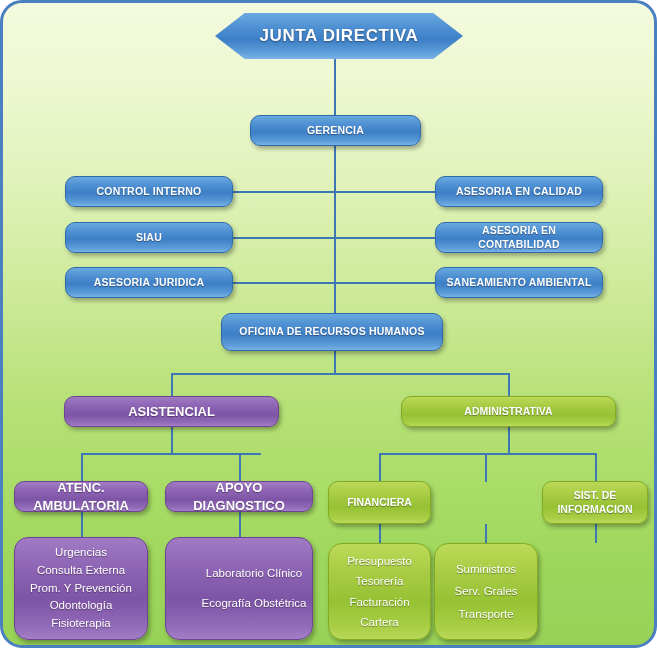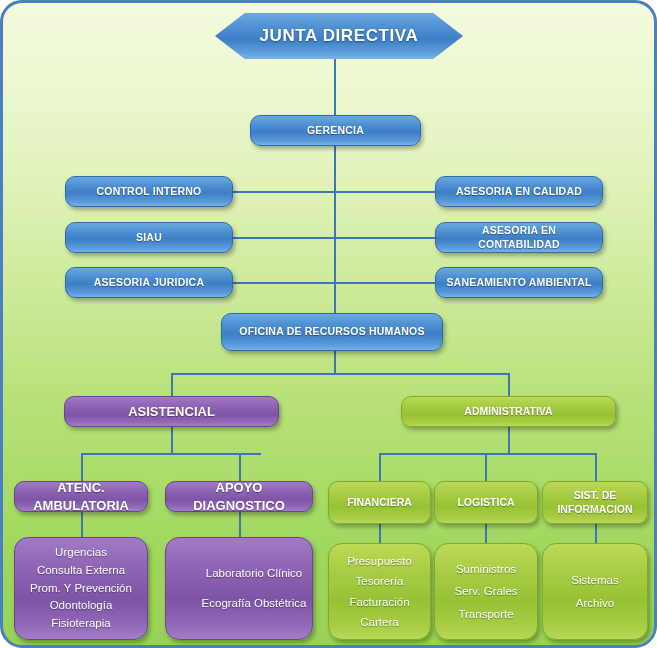--- a/index.html
+++ b/index.html
@@ -148,34 +148,29 @@
     <span class="leaf-line">Odontología</span>
     <span class="leaf-line">Fisioterapia</span>
   </div>
 
   <div class="node purple leaf" style="left:162px;top:534px;width:148px;height:103px;flex-direction:column;line-height:2.6;padding-left:35px;">
     <span class="leaf-line">Laboratorio Clínico</span>
     <span class="leaf-line">Ecografía Obstétrica</span>
   </div>
 
   <div class="node green head" style="left:325px;top:478px;width:103px;height:43px;">FINANCIERA</div>
-  <div class="node green head" style="left:431px;top:478px;width:104px;height:43px;">LOGISTICA</div>
   <div class="node green head" style="left:539px;top:478px;width:106px;height:43px;">SIST. DE INFORMACION</div>
 
   <div class="node green leaf" style="left:325px;top:540px;width:103px;height:97px;flex-direction:column;line-height:1.75;">
     <span class="leaf-line">Presupuesto</span>
     <span class="leaf-line">Tesorería</span>
     <span class="leaf-line">Facturación</span>
     <span class="leaf-line">Cartera</span>
   </div>
 
   <div class="node green leaf" style="left:431px;top:540px;width:104px;height:97px;flex-direction:column;line-height:1.95;">
     <span class="leaf-line">Suministros</span>
     <span class="leaf-line">Serv. Grales</span>
     <span class="leaf-line">Transporte</span>
   </div>
 
-  <div class="node green leaf" style="left:539px;top:540px;width:106px;height:97px;flex-direction:column;line-height:1.95;">
-    <span class="leaf-line">Sistemas</span>
-    <span class="leaf-line">Archivo</span>
-  </div>
 
 </div>
 
 </body></html>

